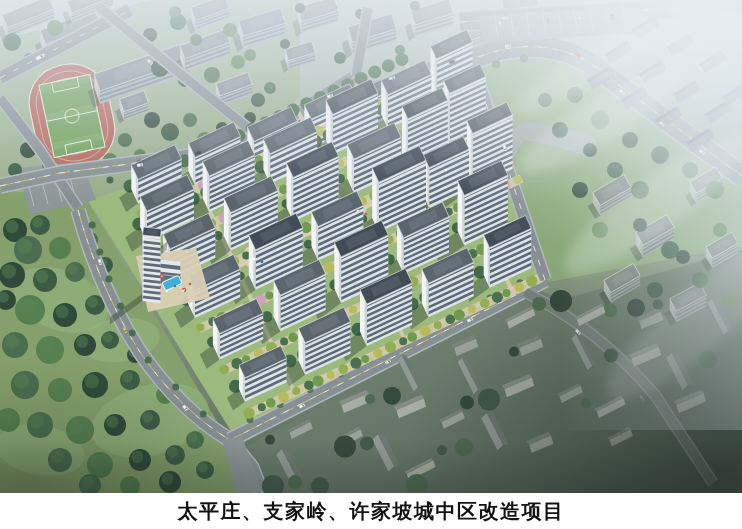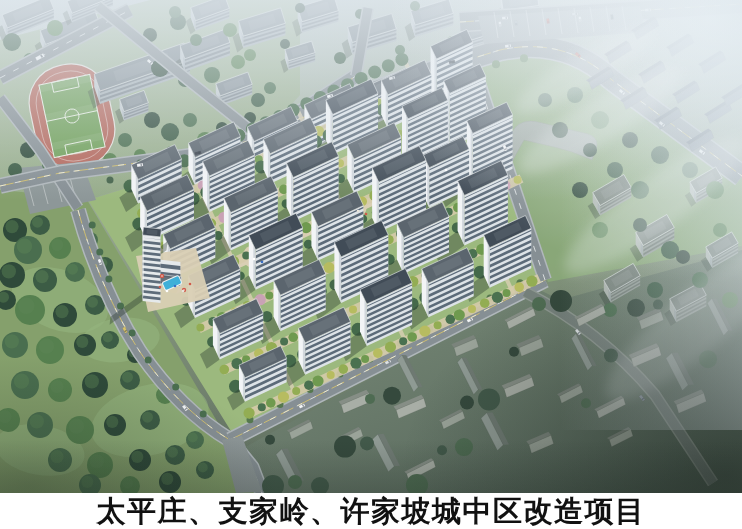--- a/index.html
+++ b/index.html
@@ -2,21 +2,21 @@
 <html lang="zh"><head>
 <meta charset="utf-8">
 <style>
   html,body{margin:0;padding:0;background:#1b1f22;}
   .page{width:742px;height:529px;position:relative;overflow:hidden;background:#9fb2a0;
         font-family:"Liberation Sans","DejaVu Sans",sans-serif;}
   figure.render{margin:0;width:742px;height:493px;display:block;}
   svg{display:block;}
   .caption{width:742px;height:36px;display:flex;align-items:center;justify-content:center;
            box-sizing:border-box;}
-  .caption span{font-size:29px;font-weight:700;letter-spacing:1.5px;line-height:1;
+  .caption span{font-size:20px;font-weight:700;letter-spacing:1.5px;line-height:1;
                 white-space:nowrap;}
 </style>
 </head>
 <body>
 
 <div class="page">
   <figure class="render">
     <svg id="scene" width="742" height="493" viewBox="0 0 742 493">
       <defs>
         <linearGradient id="gBase" x1="0" y1="0" x2="0.18" y2="1">

